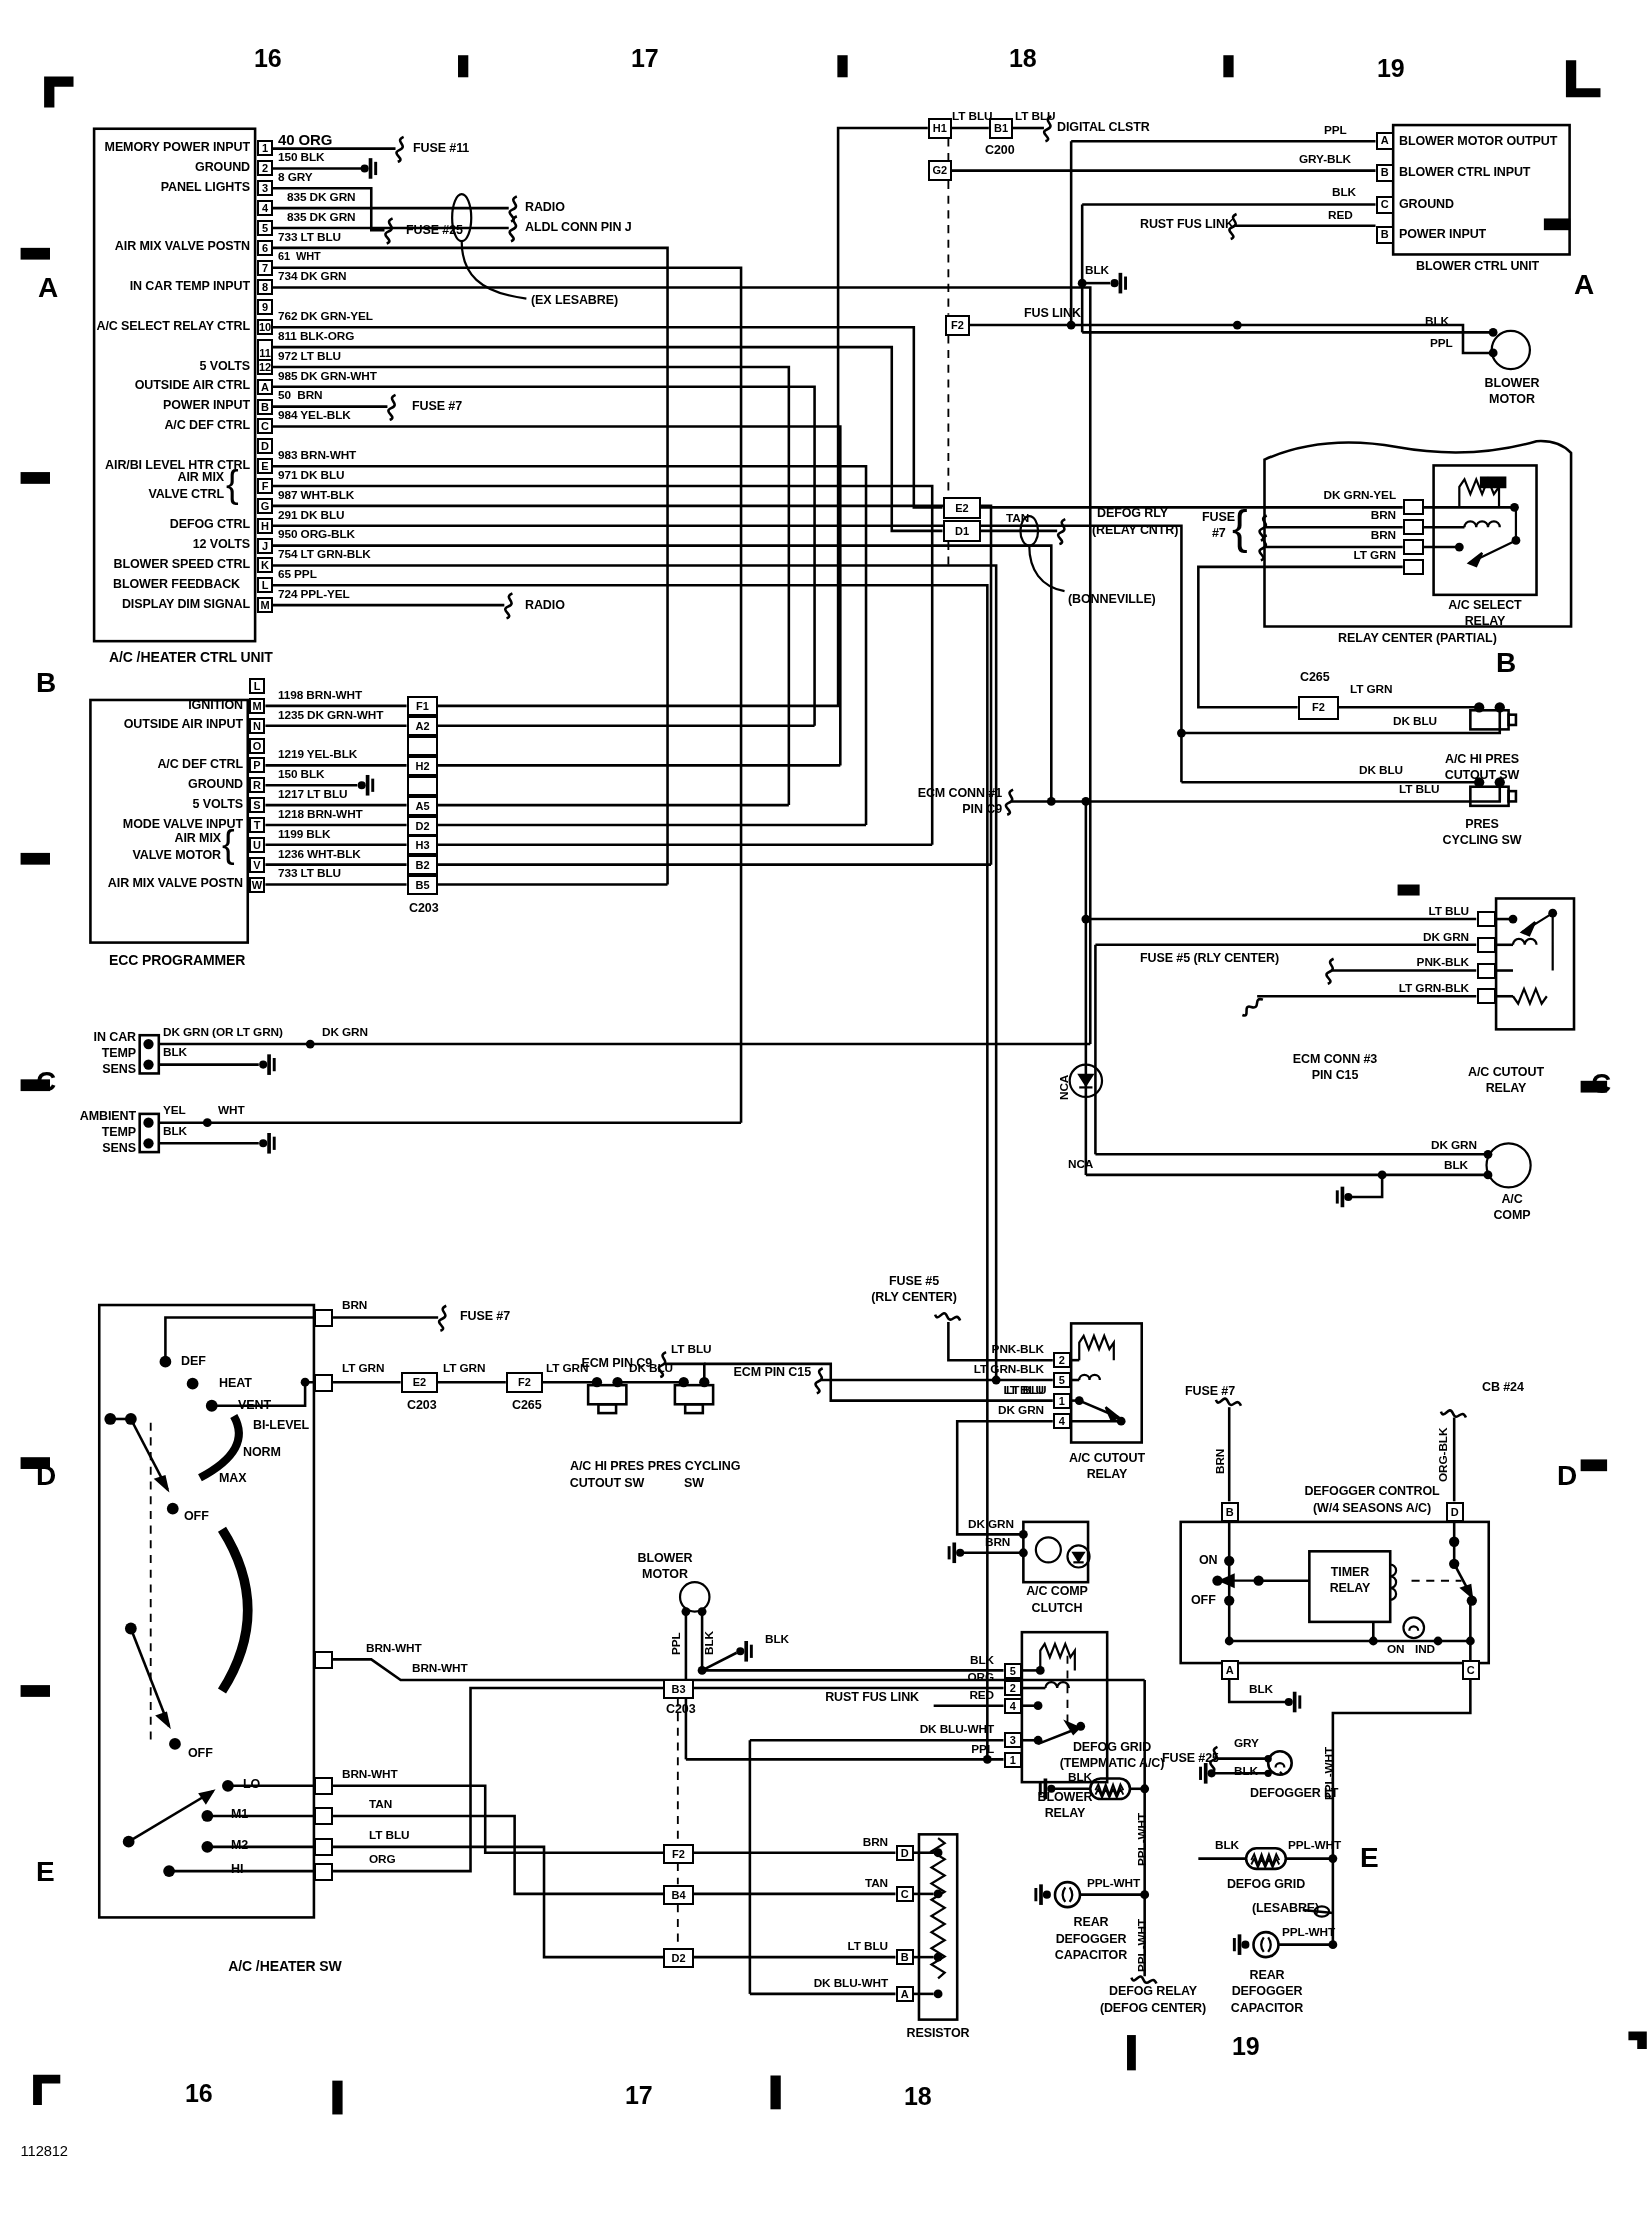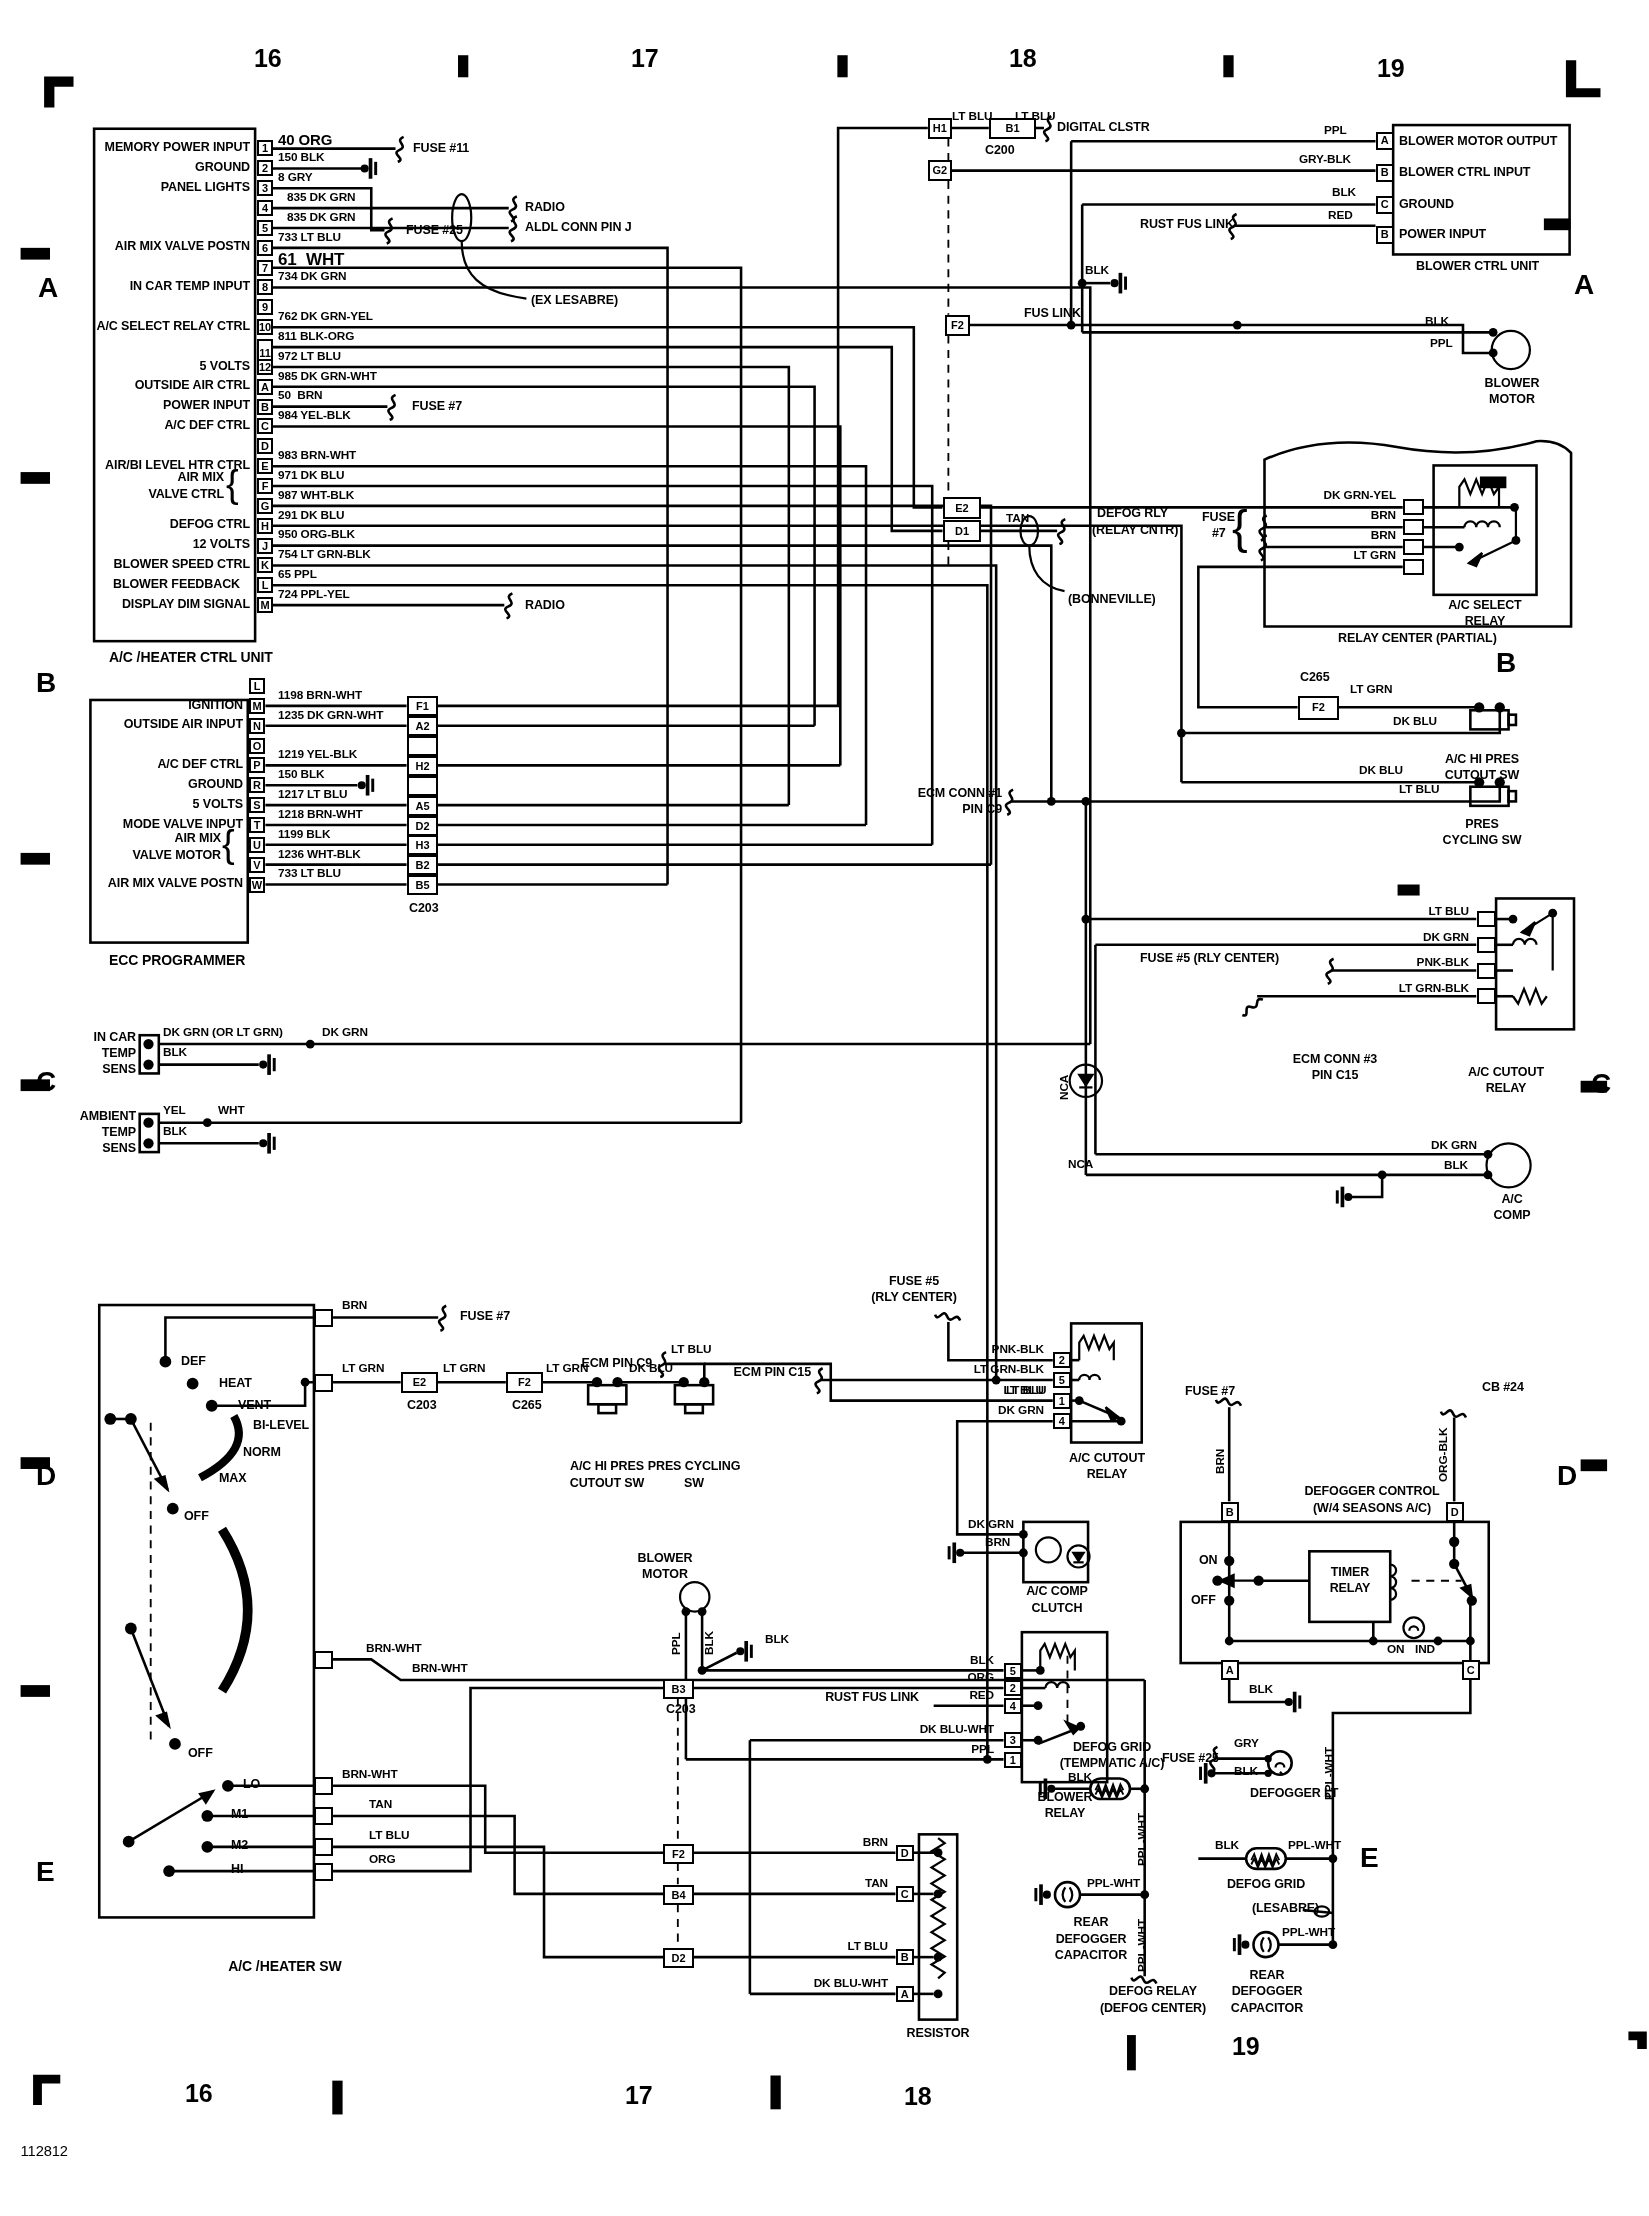--- a/index.html
+++ b/index.html
@@ -482,21 +482,21 @@
       <span class="t" style="left: 250px; top: 558px; transform: translateX(-100%); transform-origin: 0px 0px;">BLOWER SPEED CTRL</span>
       <span class="t" style="left: 240px; top: 578px; transform: translateX(-100%); transform-origin: 0px 0px;">BLOWER FEEDBACK</span>
       <span class="t" style="left: 250px; top: 598px; transform: translateX(-100%); transform-origin: 0px 0px;">DISPLAY DIM SIGNAL</span>
       <span class="t" style="left: 109px; top: 650px; font-size: 14px;">A/C /HEATER CTRL UNIT</span>
       <span class="t" style="left: 278px; top: 132px; font-size: 15px;">40 ORG</span>
       <span class="t" style="left: 278px; top: 152px; font-size: 11.8px;">150 BLK</span>
       <span class="t" style="left: 278px; top: 172px; font-size: 11.8px;">8 GRY</span>
       <span class="t" style="left: 287px; top: 192px; font-size: 11.8px;">835 DK GRN</span>
       <span class="t" style="left: 287px; top: 212px; font-size: 11.8px;">835 DK GRN</span>
       <span class="t" style="left: 278px; top: 232px; font-size: 11.8px;">733 LT BLU</span>
-      <span class="t" style="left: 278px; top: 251px; font-size: 17px; text-align: right;">61  WHT</span>
+      <span class="t" style="left: 278px; top: 251px; font-size: 11px; text-align: right;">61  WHT</span>
       <span class="t" style="left: 278px; top: 271px; font-size: 11.8px;">734 DK GRN</span>
       <span class="t" style="left: 278px; top: 311px; font-size: 11.8px;">762 DK GRN-YEL</span>
       <span class="t" style="left: 278px; top: 331px; font-size: 11.8px;">811 BLK-ORG</span>
       <span class="t" style="left: 278px; top: 351px; font-size: 11.8px;">972 LT BLU</span>
       <span class="t" style="left: 278px; top: 371px; font-size: 11.8px;">985 DK GRN-WHT</span>
       <span class="t" style="left: 278px; top: 390px; font-size: 11.8px;">50  BRN</span>
       <span class="t" style="left: 278px; top: 410px; font-size: 11.8px;">984 YEL-BLK</span>
       <span class="t" style="left: 278px; top: 450px; font-size: 11.8px;">983 BRN-WHT</span>
       <span class="t" style="left: 278px; top: 470px; font-size: 11.8px;">971 DK BLU</span>
       <span class="t" style="left: 278px; top: 490px; font-size: 11.8px;">987 WHT-BLK</span>
@@ -747,21 +747,21 @@
       <div class="pb" style="left: 407px; top: 716px; width: 31px; height: 20px;">A2</div>
       <div class="pb" style="left: 407px; top: 736px; width: 31px; height: 20px;"></div>
       <div class="pb" style="left: 407px; top: 756px; width: 31px; height: 20px;">H2</div>
       <div class="pb" style="left: 407px; top: 776px; width: 31px; height: 20px;"></div>
       <div class="pb" style="left: 407px; top: 796px; width: 31px; height: 20px;">A5</div>
       <div class="pb" style="left: 407px; top: 816px; width: 31px; height: 20px;">D2</div>
       <div class="pb" style="left: 407px; top: 835px; width: 31px; height: 20px;">H3</div>
       <div class="pb" style="left: 407px; top: 855px; width: 31px; height: 20px;">B2</div>
       <div class="pb" style="left: 407px; top: 875px; width: 31px; height: 20px;">B5</div>
       <div class="pb" style="left: 928px; top: 118px; width: 23.5px; height: 20.6px;">H1</div>
-      <div class="pb" style="left: 989px; top: 118px; width: 47px; height: 20.6px;">B1</div>
+      <div class="pb" style="left: 989px; top: 118px; width: 24px; height: 20.6px;">B1</div>
       <div class="pb" style="left: 928px; top: 160px; width: 23.5px; height: 20.6px;">G2</div>
       <div class="pb" style="left: 945px; top: 315px; width: 25px; height: 20.6px;">F2</div>
       <div class="pb" style="left: 943px; top: 497px; width: 38px; height: 22px;">E2</div>
       <div class="pb" style="left: 943px; top: 520px; width: 38px; height: 22px;">D1</div>
       <div class="pb" style="left: 1376px; top: 132px; width: 17.6px; height: 17.6px;">A</div>
       <div class="pb" style="left: 1376px; top: 164px; width: 17.6px; height: 17.6px;">B</div>
       <div class="pb" style="left: 1376px; top: 196px; width: 17.6px; height: 17.6px;">C</div>
       <div class="pb" style="left: 1376px; top: 226px; width: 17.6px; height: 17.6px;">B</div>
       <div class="pb" style="left: 1403px; top: 499px; width: 20.6px; height: 16px;"></div>
       <div class="pb" style="left: 1403px; top: 519px; width: 20.6px; height: 16px;"></div>

